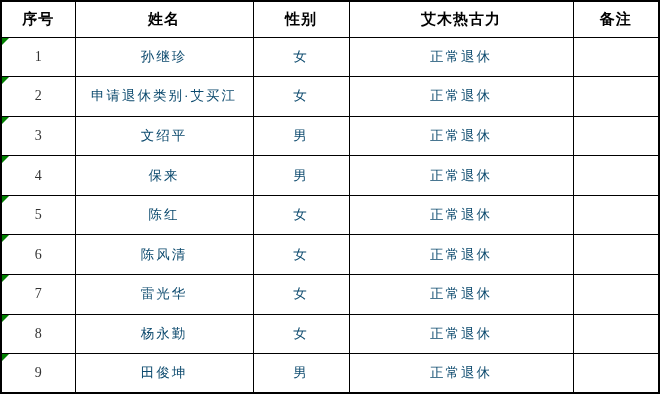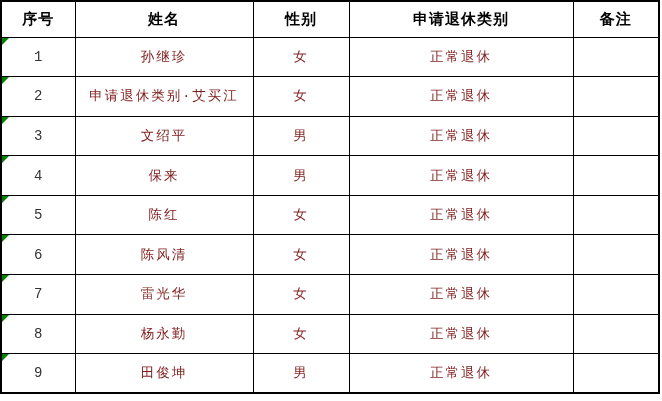--- a/index.html
+++ b/index.html
@@ -7,21 +7,21 @@
     padding: 0;
     width: 662px;
     height: 401px;
     background: #ffffff;
     overflow: hidden;
   }
   .sheet {
     position: relative;
     width: 662px;
     height: 399px;
-    font-family: Liberation Mono, monospace;
+    font-family: Liberation Serif, serif;
   }
   table.grid {
     border-collapse: collapse;
     table-layout: fixed;
     width: 658px;
     margin: 0;
     border: 2px solid #000000;
   }
   table.grid th, table.grid td {
     border: 1.5px solid #000000;
@@ -35,21 +35,21 @@
   tr.data-row   { height: 39.6px; }
   th {
     font-size: 15px;
     font-weight: bold;
     color: #000000;
     letter-spacing: 1px;
   }
   td {
     font-size: 13.5px;
     font-weight: normal;
-    color: #7f1d1d;
+    color: #0c4a6e;
     letter-spacing: 2px;
   }
   td.cell-index {
     position: relative;
     letter-spacing: 0;
     font-size: 14px;
     color: #333333;
   }
   .flag-triangle {
     position: absolute;
@@ -71,21 +71,21 @@
       <col style="width:178px">
       <col style="width:96px">
       <col style="width:224px">
       <col style="width:86px">
     </colgroup>
     <thead>
       <tr class="header-row">
         <th><span>序号</span></th>
         <th><span>姓名</span></th>
         <th><span>性别</span></th>
-        <th><span>申请退休类别</span></th>
+        <th><span>艾木热古力</span></th>
         <th><span>备注</span></th>
       </tr>
     </thead>
     <tbody>
       <tr class="data-row">
         <td class="cell-index"><span class="flag-triangle"></span><span>1</span></td>
         <td><span>孙继珍</span></td>
         <td><span>女</span></td>
         <td><span>正常退休</span></td>
         <td><span></span></td>

